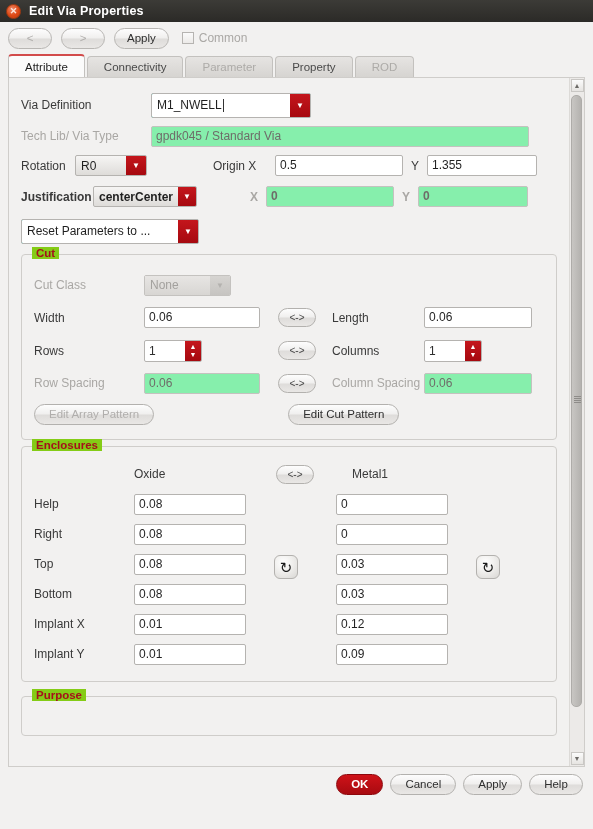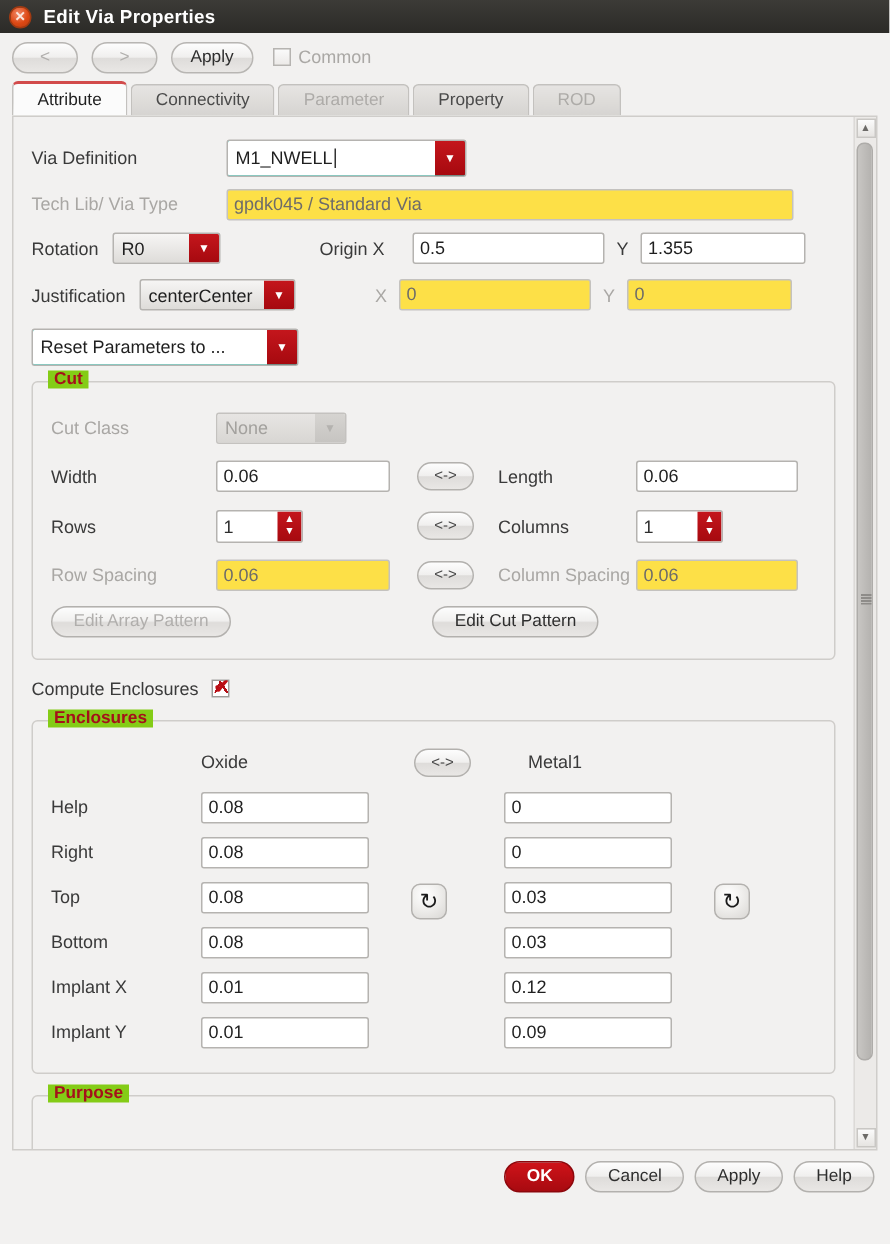--- a/index.html
+++ b/index.html
@@ -168,21 +168,21 @@
     background: #ffffff;
     height: 21px;
     font-size: 12px;
     font-family: "Liberation Sans", sans-serif;
     padding: 0 4px;
     color: #1f1f1f;
     line-height: 19px;
     border-radius: 2px;
   }
   .txt.ro {
-    background: #fde047;
+    background: #86efac;
     border-color: #c4c2bf;
     color: #6e6c69;
   }
 
   
   .combo {
     display: inline-flex; align-items: stretch;
     height: 25px;
     border: 1px solid #b5b3b0;
     border-radius: 2px;
@@ -353,21 +353,21 @@
       <span class="combo grey" style="width:72px;">
         <span class="val">R0</span>
         <span class="arw">▼</span>
       </span>
       <span class="lbl" style="width:62px;margin-left:66px;">Origin X</span>
       <span class="txt" style="width:128px;">0.5</span>
       <span class="lbl" style="width:16px;margin-left:8px;">Y</span>
       <span class="txt" style="width:110px;">1.355</span>
     </div>
 
-    <div class="row" style="height:31px;">
+    <div class="row" style="height:31px;font-weight:bold;">
       <span class="lbl" style="width:72px;">Justification</span>
       <span class="combo grey" style="width:104px;">
         <span class="val">centerCenter</span>
         <span class="arw">▼</span>
       </span>
       <span class="lbl dim" style="width:16px;margin-left:53px;">X</span>
       <span class="txt ro" style="width:128px;">0</span>
       <span class="lbl dim" style="width:16px;margin-left:8px;">Y</span>
       <span class="txt ro" style="width:110px;">0</span>
     </div>
@@ -428,26 +428,20 @@
         </div>
 
         <div class="row" style="height:30px;">
           <span class="wide-btn disabled">Edit Array Pattern</span>
           <span class="wide-btn" style="margin-left:134px;">Edit Cut Pattern</span>
         </div>
 
       </div>
     </div>
 
-    <div class="row" style="height:30px;margin-top:4px;">
-      <span class="lbl">Compute Enclosures</span>
-      <span class="cbx checked" style="margin-left:9px;position:relative;">
-        <span class="check-mark">✔</span>
-      </span>
-    </div>
 
     <div class="group" style="margin-top:6px;">
       <span class="gtitle">Enclosures</span>
       <div class="gbody" style="padding:12px 12px 12px 12px;position:relative;">
 
         <div class="row" style="height:30px;">
           <span style="width:100px;"></span>
           <span class="lbl" style="width:148px;">Oxide</span>
           <span class="swap" style="margin-left:-6px;">&lt;-&gt;</span>
           <span class="lbl" style="margin-left:38px;">Metal1</span>

